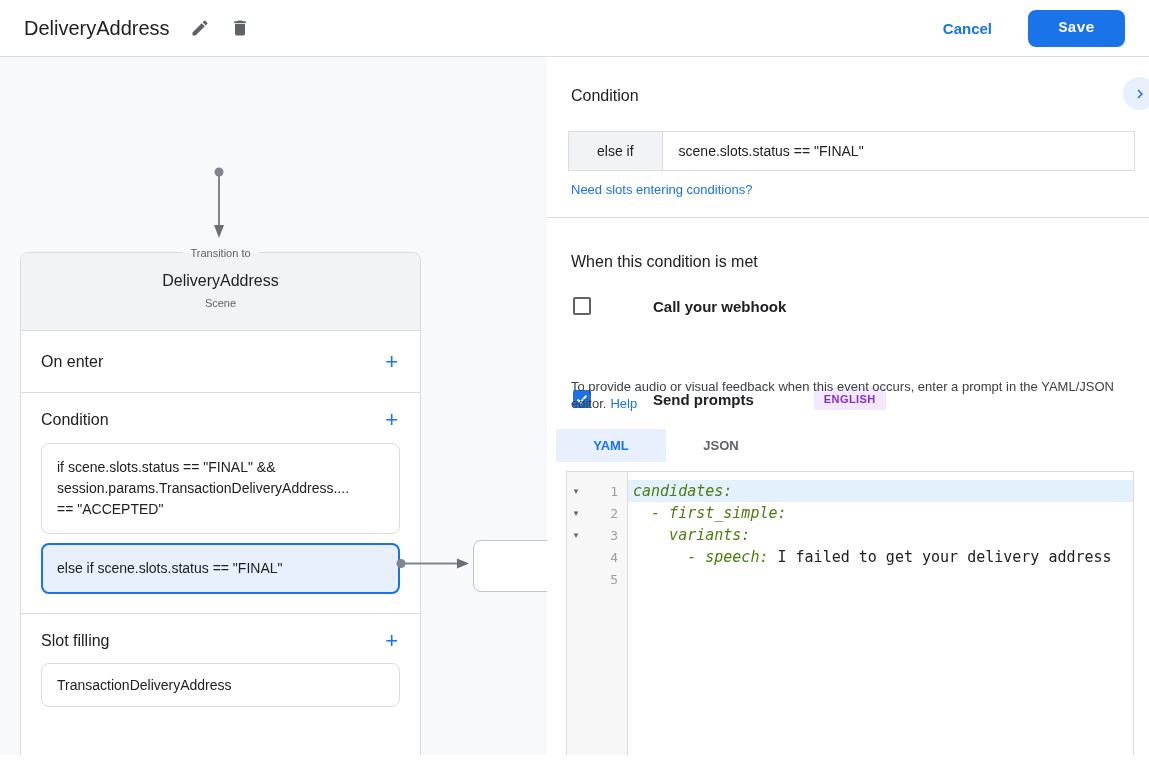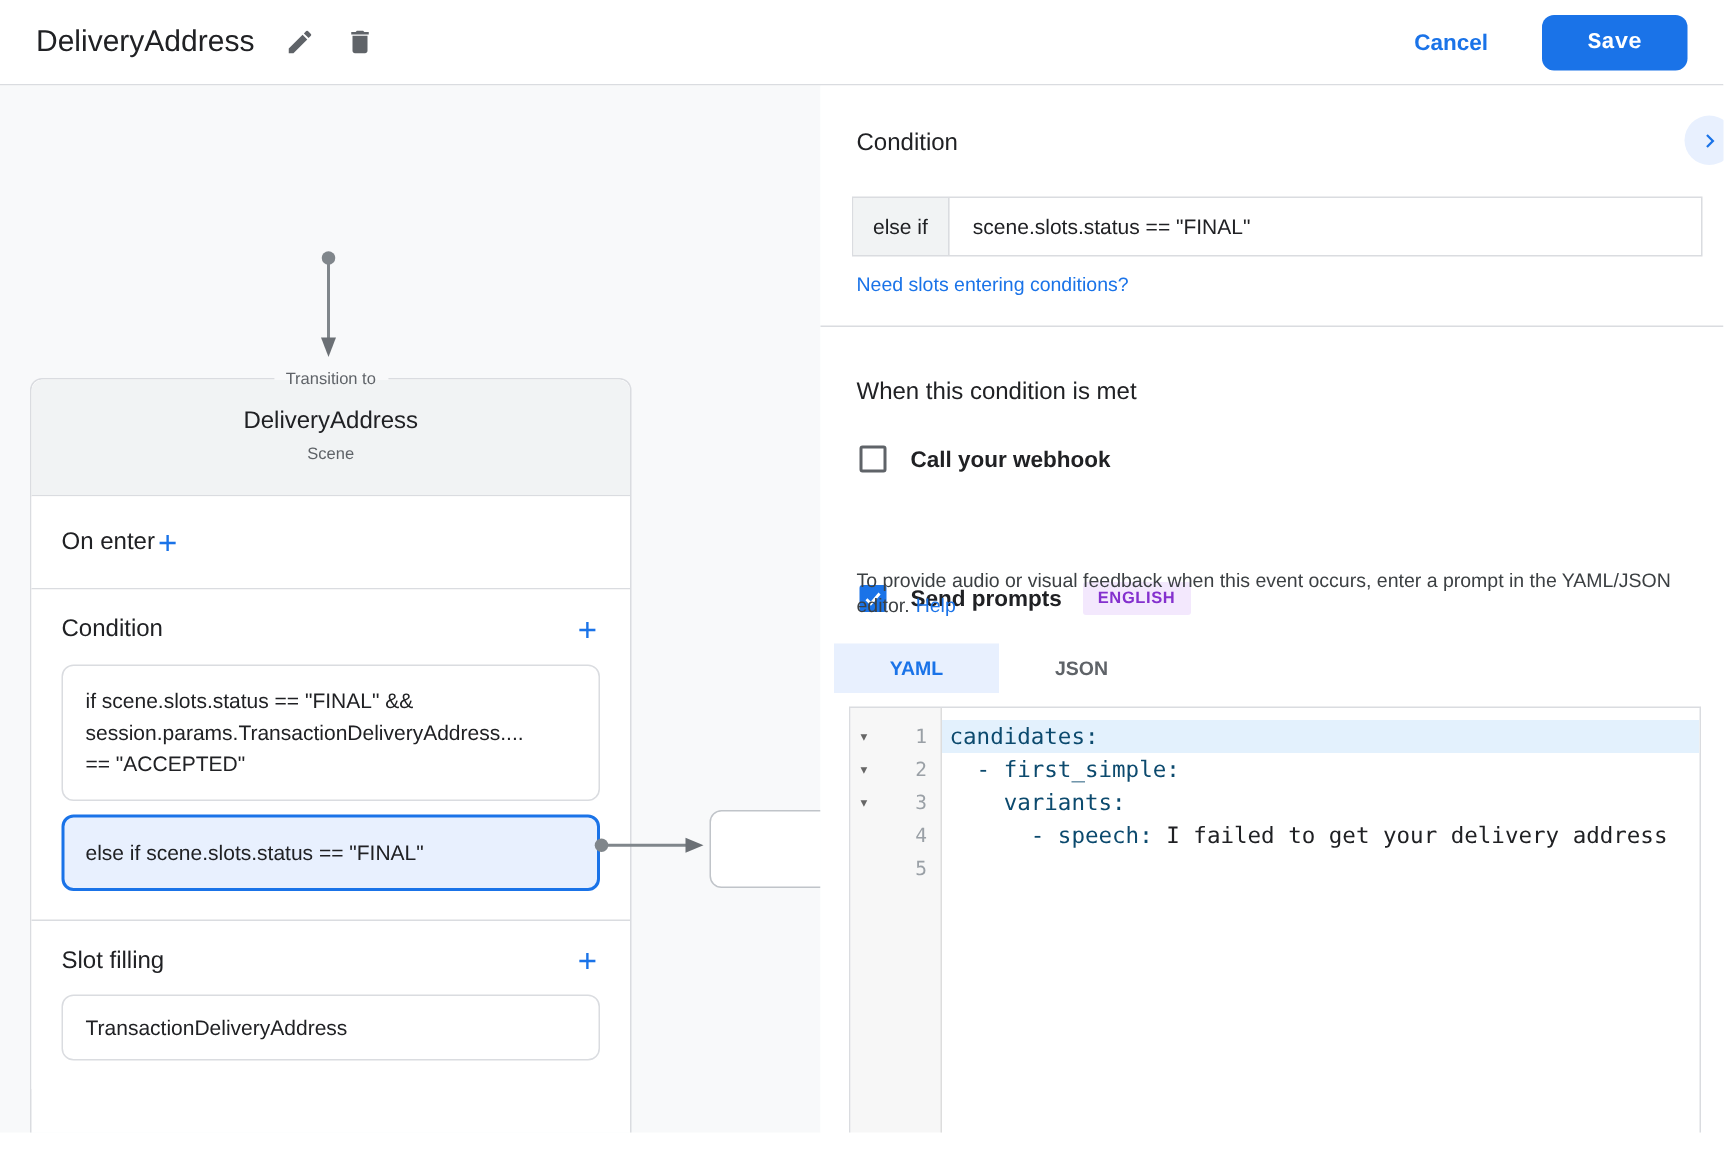--- a/index.html
+++ b/index.html
@@ -25,64 +25,64 @@
   .flow-legend { position:absolute; top:0; left:50%; transform:translate(-50%,-50%); font-size:11px; color:#5f6368; padding:0 8px; white-space:nowrap; }
   .tf-box { left:88px; top:25px; width:263px; height:91px; }
   .tf-box .flow-legend { background:linear-gradient(180deg,#f8f9fa 50%,#ffffff 50%); }
   .tf-content { display:flex; align-items:center; justify-content:center; height:100%; font-size:15px; color:#202124; }
 
   .tt-card { left:20px; top:195px; width:401px; height:560px; }
   .tt-card .flow-legend { background:linear-gradient(180deg,#f8f9fa 50%,#f1f3f4 50%); }
   .tt-header { background:#f1f3f4; border-radius:8px 8px 0 0; border-bottom:1px solid #dadce0; height:78px; text-align:center; padding-top:19px; }
   .tt-title { font-size:16px; color:#202124; }
   .tt-subtitle { font-size:11px; color:#5f6368; margin-top:7px; }
-  .tt-row { display:flex; align-items:center; height:62px; padding:0 20px; border-bottom:1px solid #dadce0; background:#fff; }
+  .tt-row { display:flex; align-items:center; justify-content:space-between; height:62px; padding:0 20px; border-bottom:1px solid #dadce0; background:#fff; }
   .tt-section { padding:12px 20px 19px 20px; border-bottom:1px solid #dadce0; background:#fff; }
   .tt-section:last-child { border-bottom:none; }
   .section-head { display:flex; align-items:center; justify-content:space-between; height:30px; }
   .section-label { font-size:16px; color:#202124; }
   .add-btn { background:none; border:none; color:#1a73e8; font-size:22px; font-weight:300; cursor:pointer; line-height:20px; padding:0 2px; font-family:"Liberation Sans",sans-serif; }
   .cond-card { border:1px solid #dadce0; border-radius:8px; background:#fff; padding:13px 15px; font-size:14px; color:#202124; line-height:21px; white-space:pre-line; margin-top:8px; }
   .cond-card.selected { background:#e8f0fe; border:2px solid #1a73e8; padding:13px 14px; margin-top:9px; }
   .slot-card { border:1px solid #dadce0; border-radius:8px; background:#fff; padding:13px 15px; font-size:14px; color:#202124; margin-top:7px; }
 
   .flow-svg { position:absolute; pointer-events:none; }
   .target-box { position:absolute; left:473px; top:483px; width:85px; height:52px; background:#fff; border:1px solid #c0c4c9; border-radius:8px; }
 
   
   .rp-heading { position:absolute; left:24px; font-size:16px; color:#202124; }
   .collapse-btn { position:absolute; top:20px; right:-7px; width:33px; height:33px; border-radius:50%; background:#e8f0fe; border:none; cursor:pointer; display:flex; align-items:center; justify-content:center; }
   .cond-row { position:absolute; left:21px; top:74px; width:567px; height:40px; border:1px solid #dadce0; background:#fff; display:flex; align-items:stretch; }
-  .cond-prefix { background:#f1f3f4; border-right:1px solid #dadce0; display:flex; align-items:center; padding:0 13px; font-size:14px; color:#202124; }
+  .cond-prefix { background:#f1f3f4; border-right:1px solid #dadce0; display:flex; align-items:center; padding:0 28px; font-size:14px; color:#202124; }
   .cond-value { display:flex; align-items:center; padding-left:16px; font-size:14px; color:#202124; flex:1; }
   .text-link { color:#1a73e8; font-size:13px; text-decoration:none; cursor:pointer; }
   .help-link { position:absolute; left:24px; top:125px; }
   .rp-divider { position:absolute; left:0; right:0; top:160px; border-top:1px solid #dadce0; }
 
-  .check-row { position:absolute; left:26px; display:flex; align-items:center; }
+  .check-row { position:absolute; left:26px; display:flex; align-items:center;gap:46px; }
   .checkbox { width:18px; height:18px; border:2px solid #5f6368; border-radius:2px; background:#fff; flex:none; cursor:pointer; }
   .checkbox.checked { background:#1a73e8; border-color:#1a73e8; display:flex; align-items:center; justify-content:center; }
   .check-label { font-size:15px; font-weight:bold; color:#202124; margin-left:16px; }
   .lang-badge { margin-left:14px; background:#f3e8fd; color:#8430ce; font-size:11px; font-weight:bold; letter-spacing:0.4px; padding:5px 10px; border-radius:2px; }
   .note { position:absolute; left:24px; top:321px; width:562px; font-size:13px; color:#3c4043; line-height:17px; }
   .note .text-link { margin-left:4px; }
 
   .tabs { position:absolute; left:9px; top:372px; display:flex; }
   .tab { width:110px; height:33px; display:flex; align-items:center; justify-content:center; font-size:13px; font-weight:bold; color:#5f6368; cursor:pointer; }
   .tab.active { background:#e8f0fe; color:#1a73e8; }
 
   .editor { position:absolute; left:19px; top:414px; width:568px; bottom:0; border:1px solid #dadce0; background:#fff; display:flex; overflow:hidden; }
   .gutter { width:61px; background:#f7f7f7; border-right:1px solid #ddd; padding-top:8px; flex:none; }
   .gutter-row { display:flex; align-items:center; height:22px; }
   .fold { width:18px; text-align:center; font-size:9px; color:#666; cursor:pointer; }
   .lnum { flex:1; text-align:right; padding-right:9px; font-family:"DejaVu Sans Mono",monospace; font-size:13px; color:#9aa0a6; }
   .code { flex:1; padding-top:8px; overflow:hidden; }
   .code-row { height:22px; line-height:22px; white-space:pre; padding-left:5px; font-family:"DejaVu Sans Mono",monospace; font-size:15px; }
   .code-row.hl { background:#e3f1fd; }
-  .tok-key { color:#0c4a6e; }
+  .tok-key { color:#4d7c0f;font-style:italic; }
   .tok-val { color:#202124; }
 </style>
 </head>
 <body>
 
 <div id="page">
 
   <div class="topbar">
     <span class="page-title">DeliveryAddress</span>
     <button class="icon-btn">

